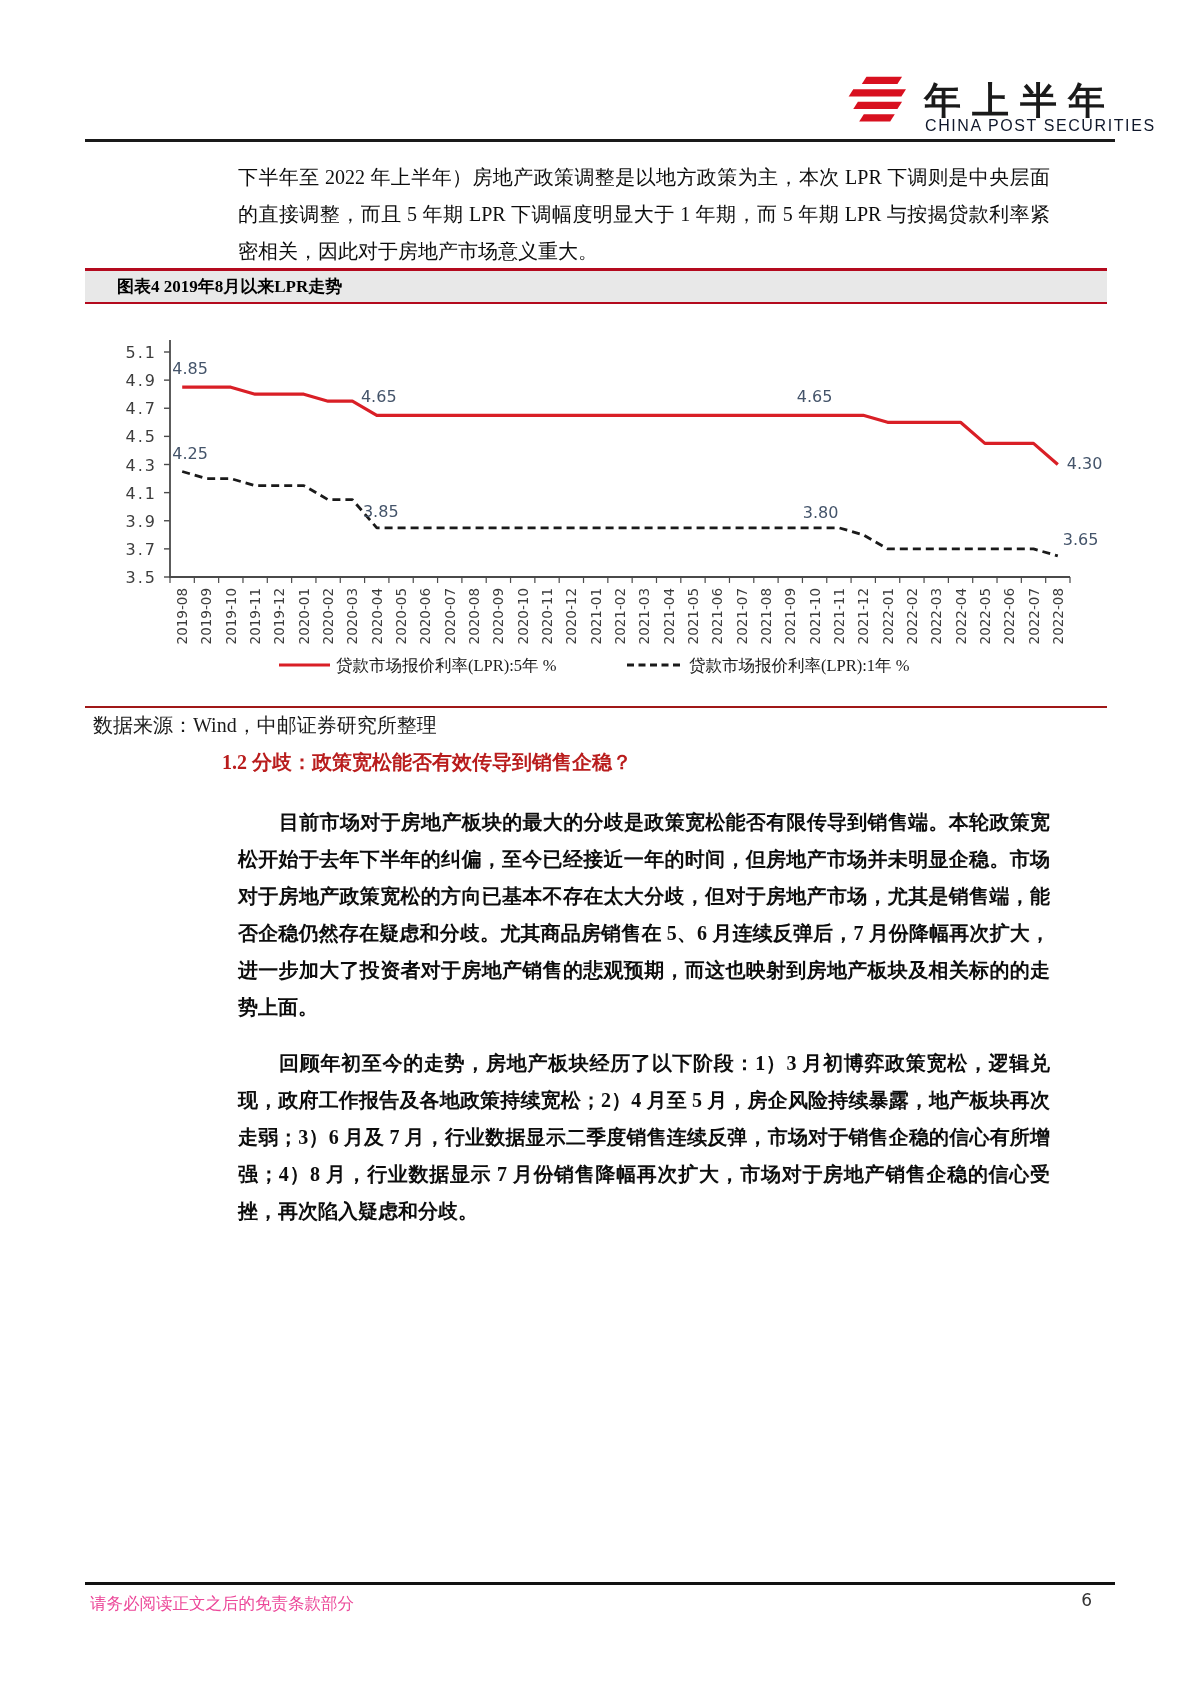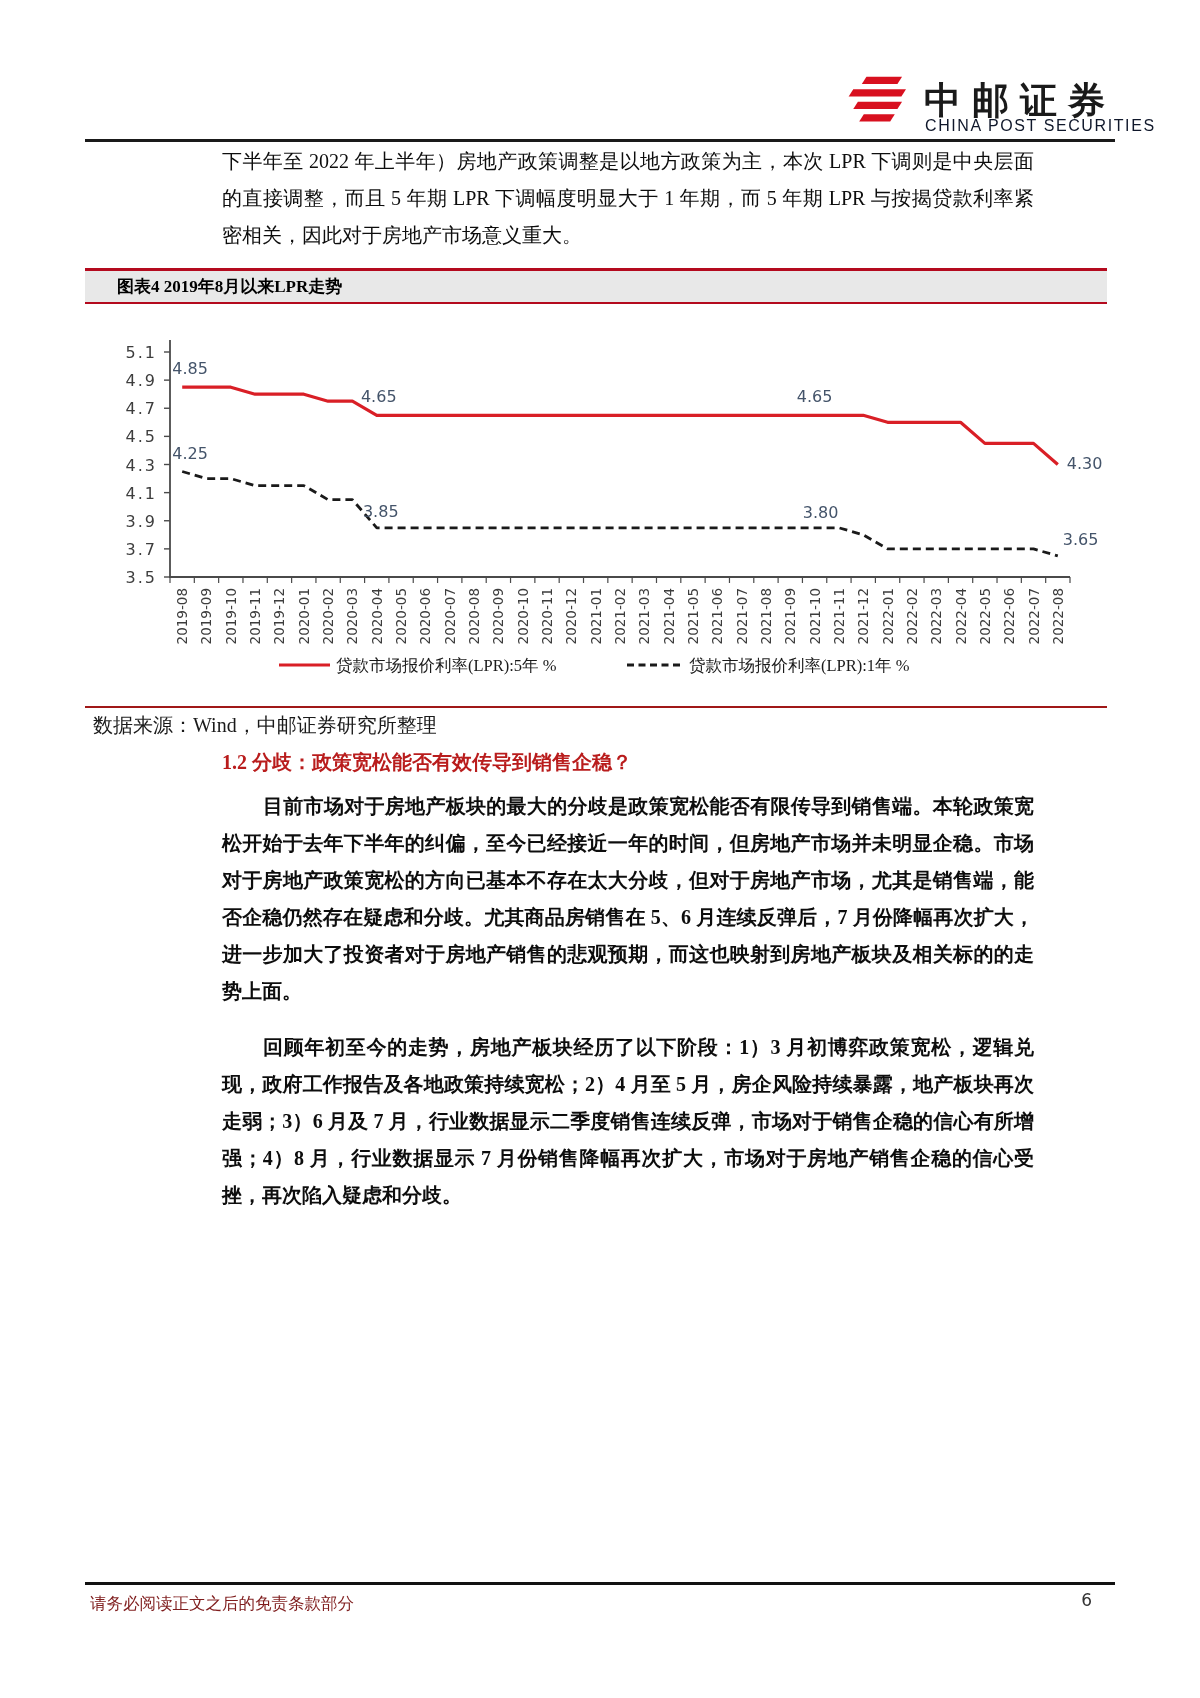--- a/index.html
+++ b/index.html
@@ -9,21 +9,21 @@
     overflow:hidden;
   }
   
   .brand-emblem{position:absolute;left:843px;top:74px;width:68px;height:58px;}
   .brand-cn{position:absolute;left:924px;top:76px;font-size:37px;font-weight:bold;
     letter-spacing:11px;color:#1a1a1a;white-space:nowrap;}
   .brand-en{position:absolute;left:925px;top:117px;font-size:16px;letter-spacing:1.6px;
     color:#0f172a;font-family:"Liberation Sans","DejaVu Sans",sans-serif;white-space:nowrap;}
   .header-rule{position:absolute;left:85px;top:139px;width:1030px;height:3px;background:#1a1a1a;}
   
-  .body-text{position:absolute;left:222px;width:812px;margin:0;
+  .body-text{position:absolute;left:222px;width:812px;margin:16px;
     font-size:20px;line-height:37px;text-align:justify;color:#0d0d0d;}
   .intro{top:143px;}
   .para1{top:788px;}
   .para2{top:1029px;}
   .indent{text-indent:2.05em;font-weight:bold;}
   
   .figure{position:absolute;left:85px;top:268px;width:1022px;height:438px;
     border-bottom:2.5px solid #a01818;}
   .fig-titlebar{border-top:3.5px solid #b40a1e;border-bottom:2px solid #b40a1e;
     background:#e8e8e8;height:31px;line-height:31px;padding-left:32px;
@@ -32,38 +32,38 @@
   .ytick{font:16px "DejaVu Sans",sans-serif;fill:#3d3d3d;letter-spacing:2px;}
   .xtick{font:13.5px "DejaVu Sans",sans-serif;fill:#3d3d3d;}
   .dlabel{font:16px "DejaVu Sans",sans-serif;fill:#44546a;}
   .legend-label{font-size:16.5px;fill:#1a1a1a;font-family:"Liberation Serif","DejaVu Serif",serif;}
   .fig-source{position:absolute;left:93px;top:712px;font-size:20px;color:#1a1a1a;}
   
   .section-heading{position:absolute;left:222px;top:749px;margin:0;
     font-size:20px;font-weight:bold;color:#b91c1c;white-space:nowrap;}
   
   .footer-rule{position:absolute;left:85px;top:1582px;width:1030px;height:3px;background:#111;}
-  .disclaimer{position:absolute;left:90px;top:1593px;font-size:16.5px;color:#7f1d1d;}
+  .disclaimer{position:absolute;left:90px;top:1593px;font-size:16.5px;color:#ec4899;}
   .pagenum{position:absolute;left:1062px;top:1590px;width:30px;text-align:right;
     font-size:17px;color:#333;font-family:"DejaVu Sans",sans-serif;}
 </style>
 </head>
 <body>
 
 <div>
 
   <svg class="brand-emblem" viewBox="0 0 100 88">
     <g fill="#d8101f">
       <path d="M34 4 L88 4 L81 15 L27 15 Z"></path>
       <path d="M14 23 L94 23 L87 34 L7 34 Z"></path>
       <path d="M21 42 L88 42 L81 53 L14 53 Z"></path>
       <path d="M30 61 L77 61 L70 72 L23 72 Z"></path>
     </g>
   </svg>
-  <div class="brand-cn">中邮证券</div>
+  <div class="brand-cn">年上半年</div>
   <div class="brand-en">CHINA POST SECURITIES</div>
   <div class="header-rule"></div>
 
   <p class="body-text intro">下半年至 2022 年上半年）房地产政策调整是以地方政策为主，本次 LPR 下调则是中央层面的直接调整，而且 5 年期 LPR 下调幅度明显大于 1 年期，而 5 年期 LPR 与按揭贷款利率紧密相关，因此对于房地产市场意义重大。</p>
 
   <section class="figure">
     <div class="fig-titlebar">图表4 2019年8月以来LPR走势</div>
     <svg class="fig-chart" viewBox="0 0 1022 396">
         <line x1="85" y1="32" x2="85" y2="269" stroke="#4a4a4a" stroke-width="1.8"></line>
         <line x1="84" y1="269" x2="985" y2="269" stroke="#4a4a4a" stroke-width="1.8"></line>

